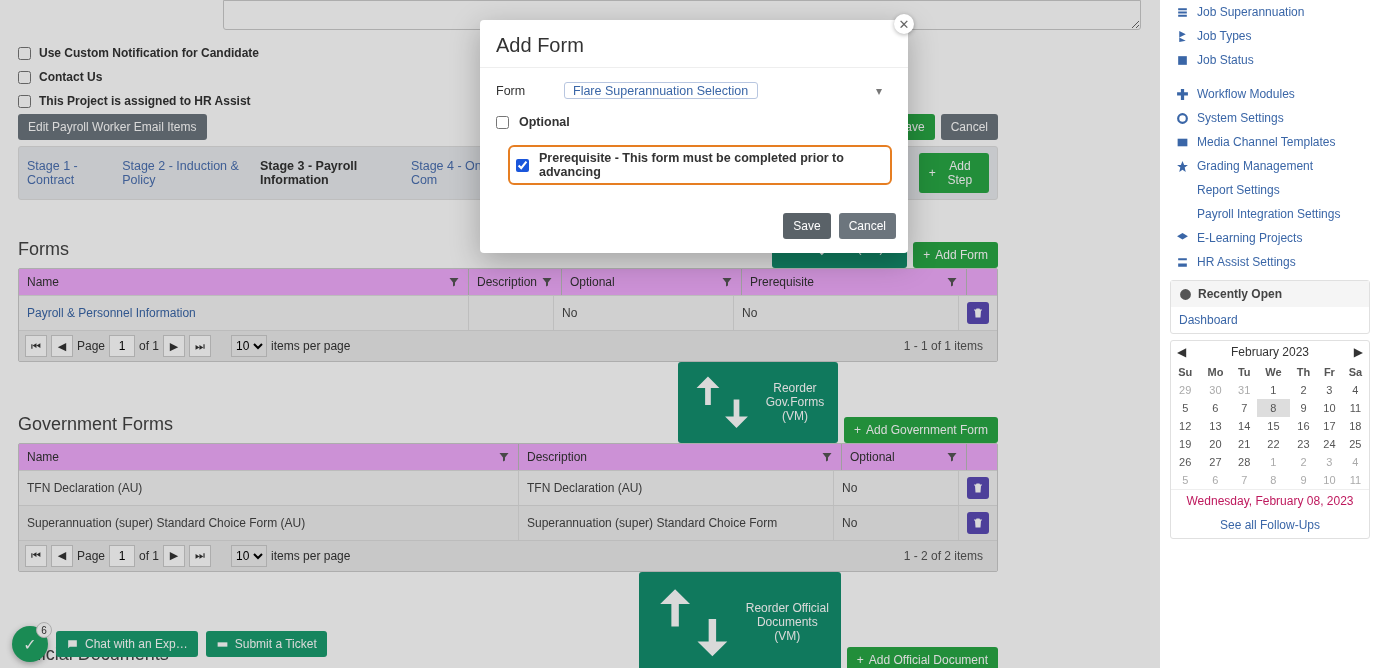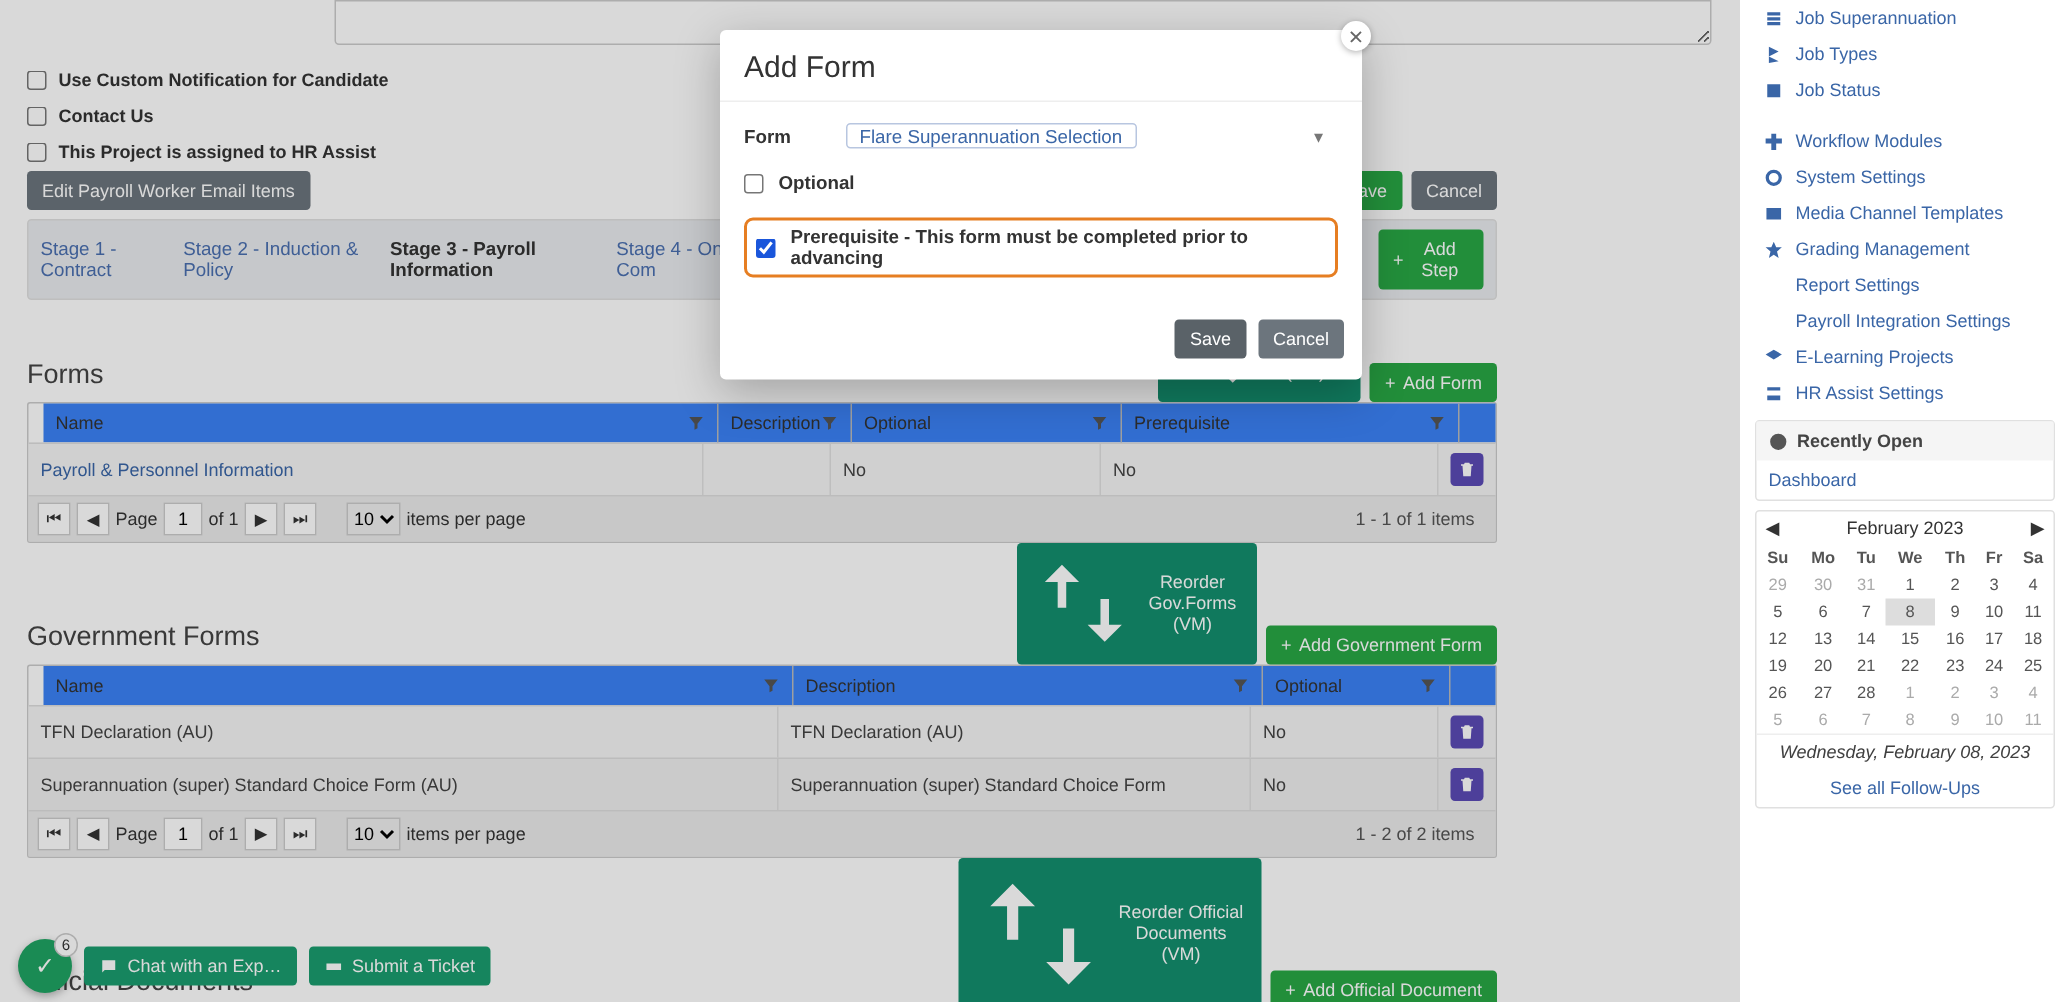--- a/index.html
+++ b/index.html
@@ -27,21 +27,21 @@
 .row-flex { display: flex; align-items: center; }
 .spacer { flex: 1; }
 
 .tabs { background: #e9ecef; border: 1px solid #e0e0e0; border-radius: 3px; padding: 6px 8px; display: flex; align-items: center; gap: 12px; margin-top: 6px; }
 .tab { color: #4a6fb0; cursor: pointer; font-size: 12.5px; }
 .tab.active { color: #333; font-weight: bold; }
 
 .section-title { font-size: 18px; color: #444; margin-top: 14px; margin-bottom: 8px; font-weight: 500; }
 
 .grid { border: 1px solid #ccc; border-radius: 2px; width: 100%; }
-.grid-head { display: flex; background: #3b82f6; margin-left: 10px; }
+.grid-head { display: flex; background: #f0abfc; }
 .grid-head .col { padding: 6px 8px; border-right: 1px solid #bbb; display: flex; align-items: center; justify-content: space-between; font-size: 12px; color: #333; }
 .grid-head .col:last-child { border-right: none; }
 .grid-row { display: flex; border-top: 1px solid #ddd; background: #f5f5f5; }
 .grid-row.alt { background: #efefef; }
 .grid-row .cell { padding: 6px 8px; font-size: 12px; color: #444; border-right: 1px solid #e0e0e0; display:flex; align-items:center;}
 .grid-row .cell:last-child { border-right: none; }
 .grid-row a { color: #3a66a7; text-decoration: none; }
 
 .pager { display: flex; align-items: center; gap: 4px; padding: 4px 6px; background: #ececec; border-top: 1px solid #ddd; }
 .pager .pbtn { width: 22px; height: 22px; border: 1px solid #ccc; background: #fff; display: inline-flex; align-items: center; justify-content: center; font-size: 11px; cursor: pointer; }
@@ -61,43 +61,43 @@
 
 .card { border: 1px solid #e0e0e0; border-radius: 3px; margin-top: 6px; }
 .card-head { background: #f5f5f5; padding: 6px 8px; display: flex; align-items: center; gap: 6px; font-weight: bold; color: #444; }
 .card-body { padding: 6px 8px; }
 
 .cal { width: 100%; border-collapse: collapse; font-size: 11px; }
 .cal th, .cal td { text-align: center; padding: 3px 0; color: #555; }
 .cal td.dim { color: #aaa; }
 .cal td.today { background: #ddd; }
 .cal-head { display: flex; align-items: center; justify-content: space-between; padding: 4px 6px; }
-.cal-foot { text-align: center; padding: 4px; color: #404040; border-top: 1px solid #eee; font-style: italic; }
+.cal-foot { text-align: center; padding: 4px; color: #be185d; border-top: 1px solid #eee; }
 .cal-link { text-align: center; padding: 6px; }
 .cal-link a { color: #3a66a7; cursor: pointer; }
 
 .float-btns { position: absolute; left: 12px; bottom: 6px; display: flex; align-items: center; gap: 8px; z-index: 40; }
 .circle-badge { position: relative; width: 36px; height: 36px; border-radius: 50%; background: #1fa463; display: flex; align-items: center; justify-content: center; color: #fff; font-size: 16px; box-shadow: 0 2px 6px rgba(0,0,0,.3); }
 .circle-badge .count { position: absolute; top: -4px; right: -4px; background: #fff; color: #333; width: 16px; height: 16px; border-radius: 50%; font-size: 10px; display: flex; align-items: center; justify-content: center; border: 1px solid #ccc; }
 .chat-pill { background: #1a9d6f; color: #fff; padding: 6px 10px; border-radius: 3px; display: inline-flex; align-items: center; gap: 6px; font-size: 12px; }
 .chat-pill svg { width: 13px; height: 13px; fill: #fff; }
 
 
 .modal { position: absolute; left: 480px; top: 20px; width: 428px; background: #fff; border-radius: 4px; box-shadow: 0 8px 30px rgba(0,0,0,.25); z-index: 100; }
 .modal-close { position: absolute; right: -6px; top: -6px; width: 20px; height: 20px; border-radius: 50%; background: #fff; box-shadow: 0 1px 4px rgba(0,0,0,.3); display: flex; align-items: center; justify-content: center; color: #666; font-size: 13px; cursor: pointer; }
 .modal-head { padding: 14px 16px 10px; border-bottom: 1px solid #eee; }
 .modal-title { font-size: 20px; color: #333; font-weight: 500; }
 .modal-body { padding: 14px 16px; }
 .form-row { display: flex; align-items: center; gap: 12px; margin-bottom: 16px; }
-.form-label { width: 56px; font-weight: bold; font-size: 12.5px; }
+.form-label { width: 56px; font-weight: normal; font-size: 12.5px; }
 .form-select { flex: 1; height: 17px; border: 1px solid #b8c6e0; border-radius: 3px; padding: 0 8px; color: #3a66a7; background: #fff; font-size: 12.5px; appearance: none; }
 .select-wrap { position: relative; flex: 1; }
 .select-wrap::after { content: "▾"; position: absolute; right: 10px; top: 50%; transform: translateY(-50%); color: #777; pointer-events: none; }
 .chk-label { font-weight: bold; font-size: 12.5px; display: flex; align-items: center; gap: 10px; }
-.highlight-row { border: 2px solid #e67e22; border-radius: 6px; padding: 4px 6px; display: inline-flex; align-items: center; gap: 10px; }
+.highlight-row { border: 2px solid #e67e22; border-radius: 6px; padding: 4px 6px; display: inline-flex; align-items: center; gap: 10px; margin-left: 12px; }
 .modal-foot { display: flex; justify-content: flex-end; gap: 8px; padding: 10px 12px 14px; }
 </style>
 </head>
 <body>
 
 <div class="main">
 
   <div class="textarea-box"></div>
 
   <div class="chk-row" style="margin-top:16px;">

